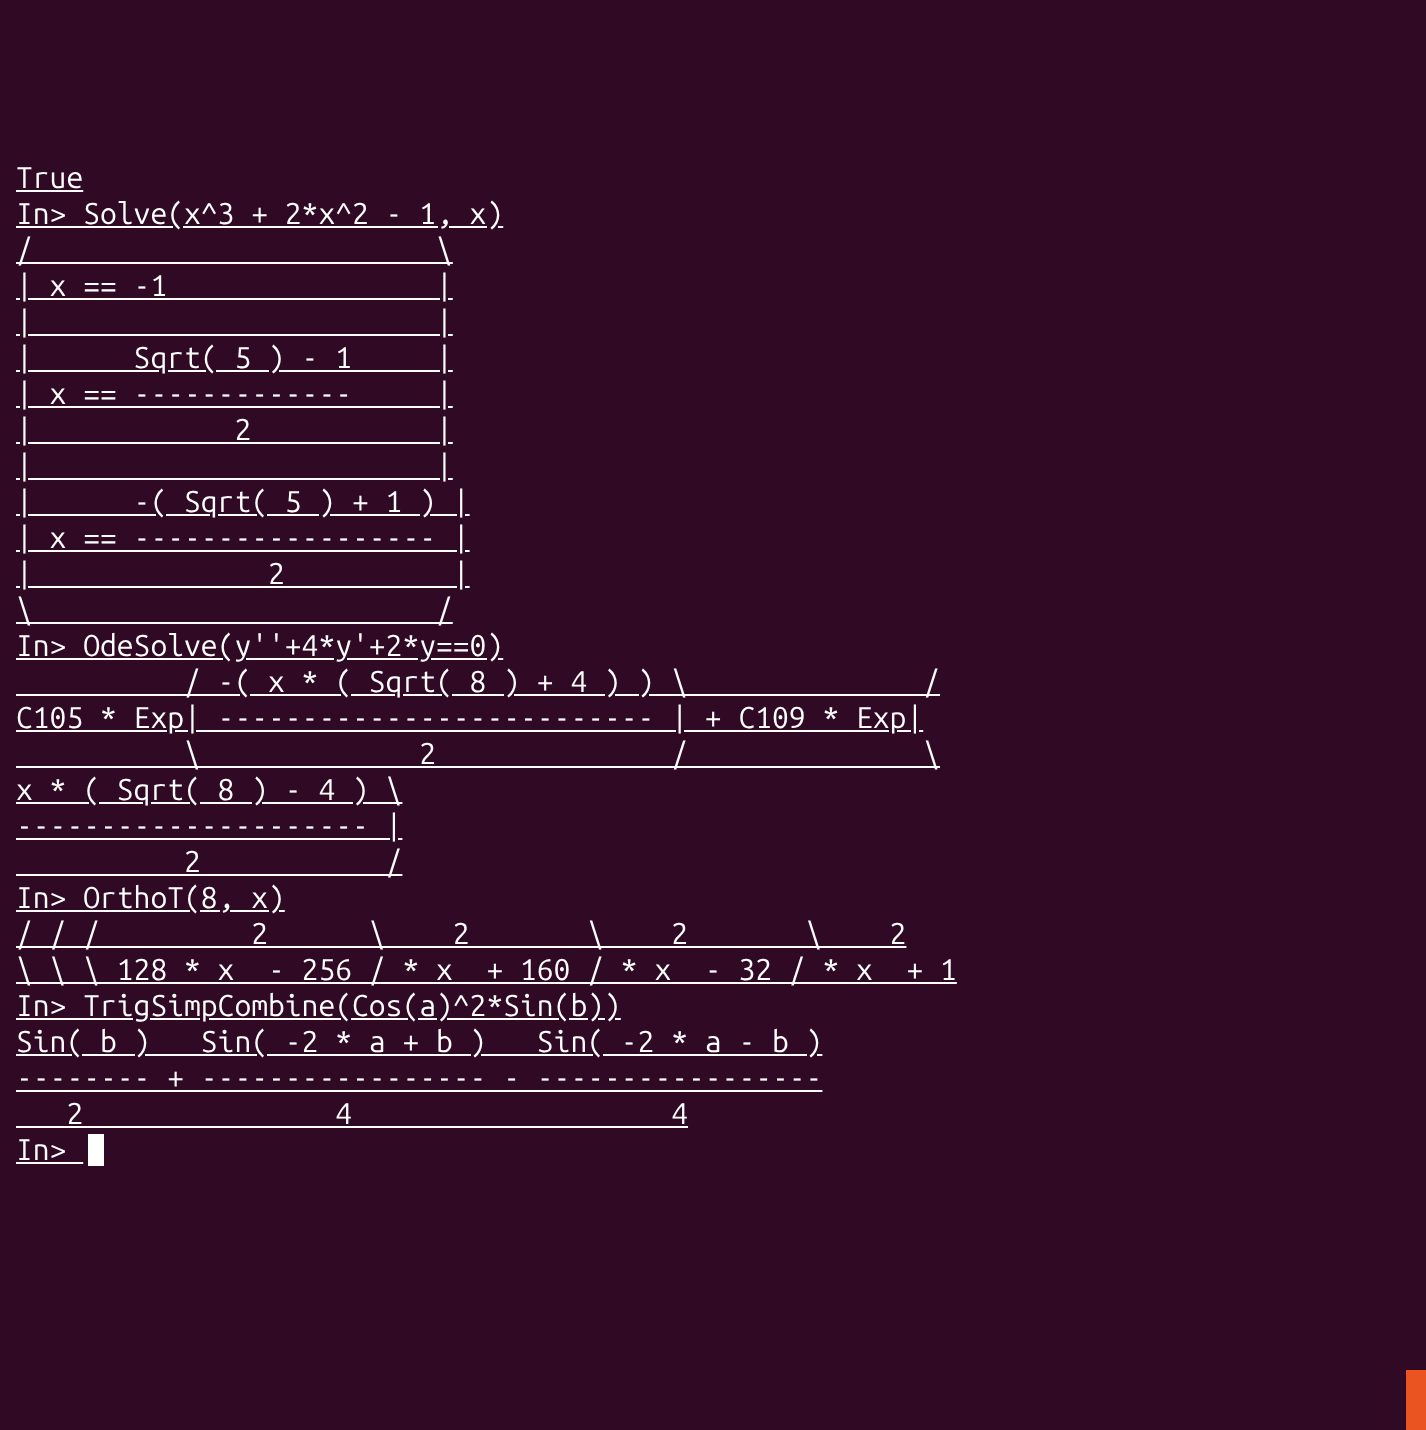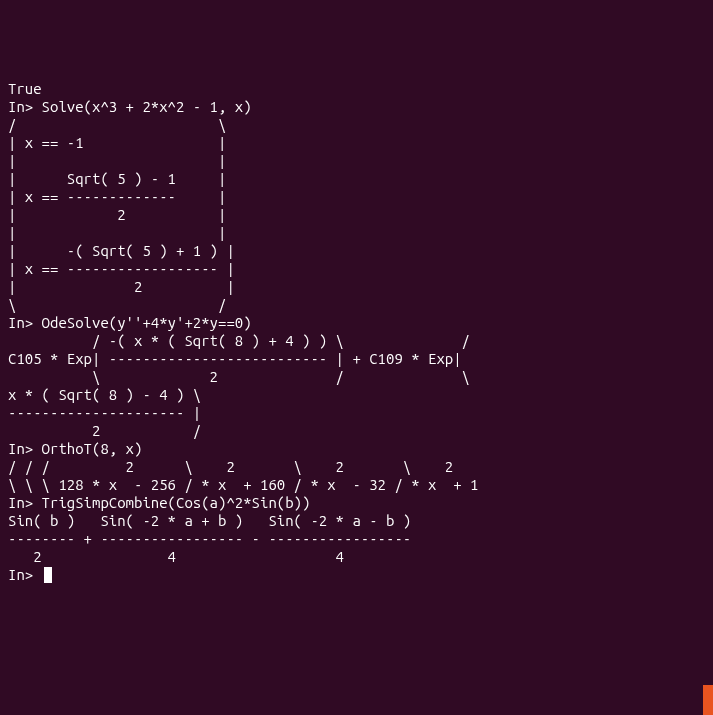--- a/index.html
+++ b/index.html
@@ -11,20 +11,21 @@
       font-size: 15px;
       line-height: 1.2;
       white-space: pre;
       width: 713px;
       height: 715px;
       box-sizing: border-box;
       overflow: hidden;
     }
     .line {
       display: block;
+      text-decoration: underline;
     }
     .cursor {
       display: inline-block;
       width: 8px;
       height: 16px;
       background-color: #ffffff;
       vertical-align: text-bottom;
       margin-left: 2px;
     }
     .scrollbar-handle {

